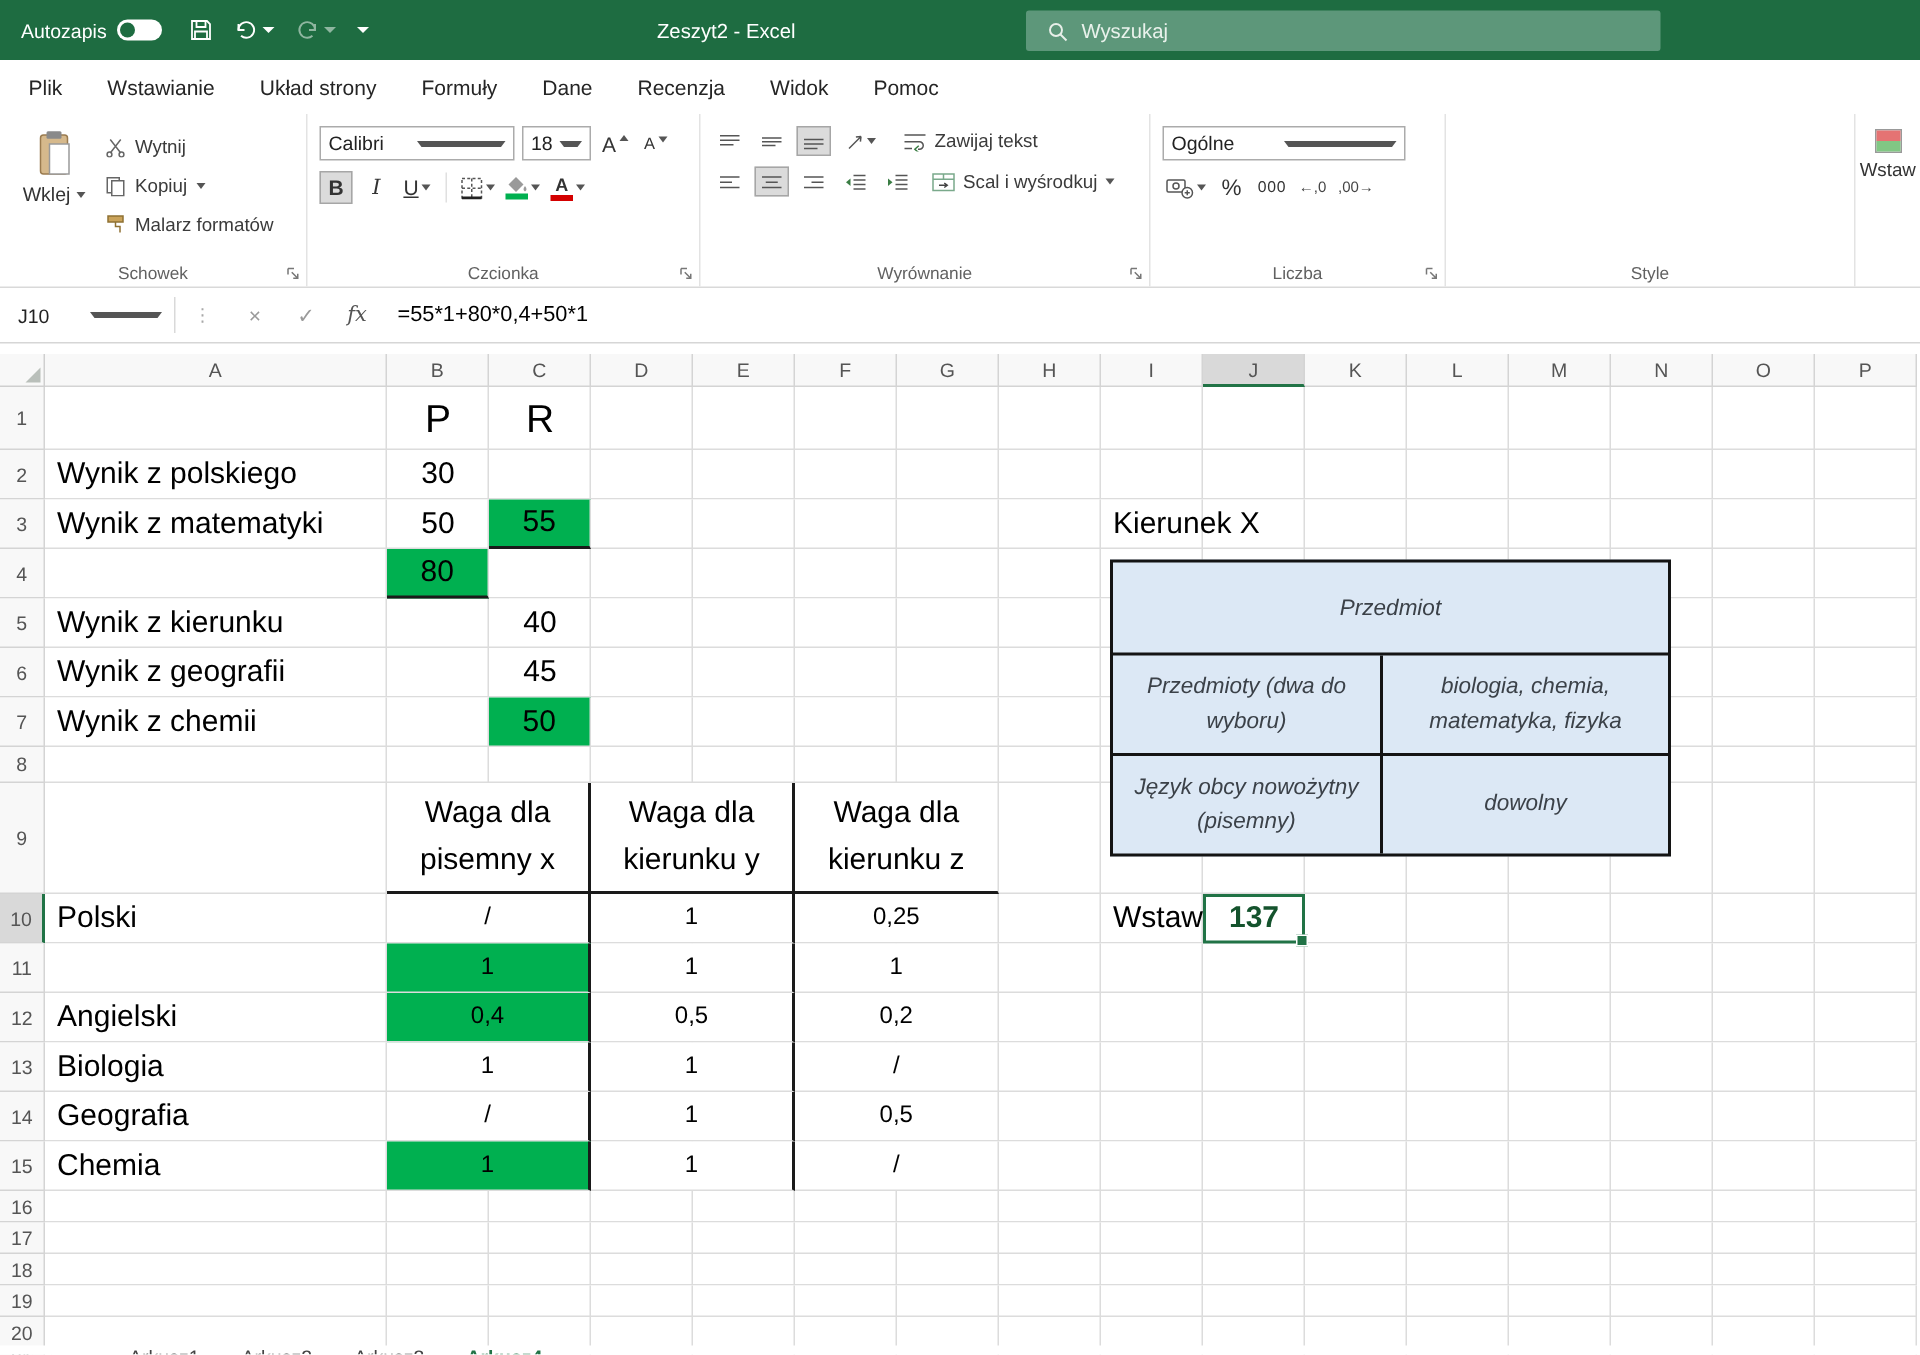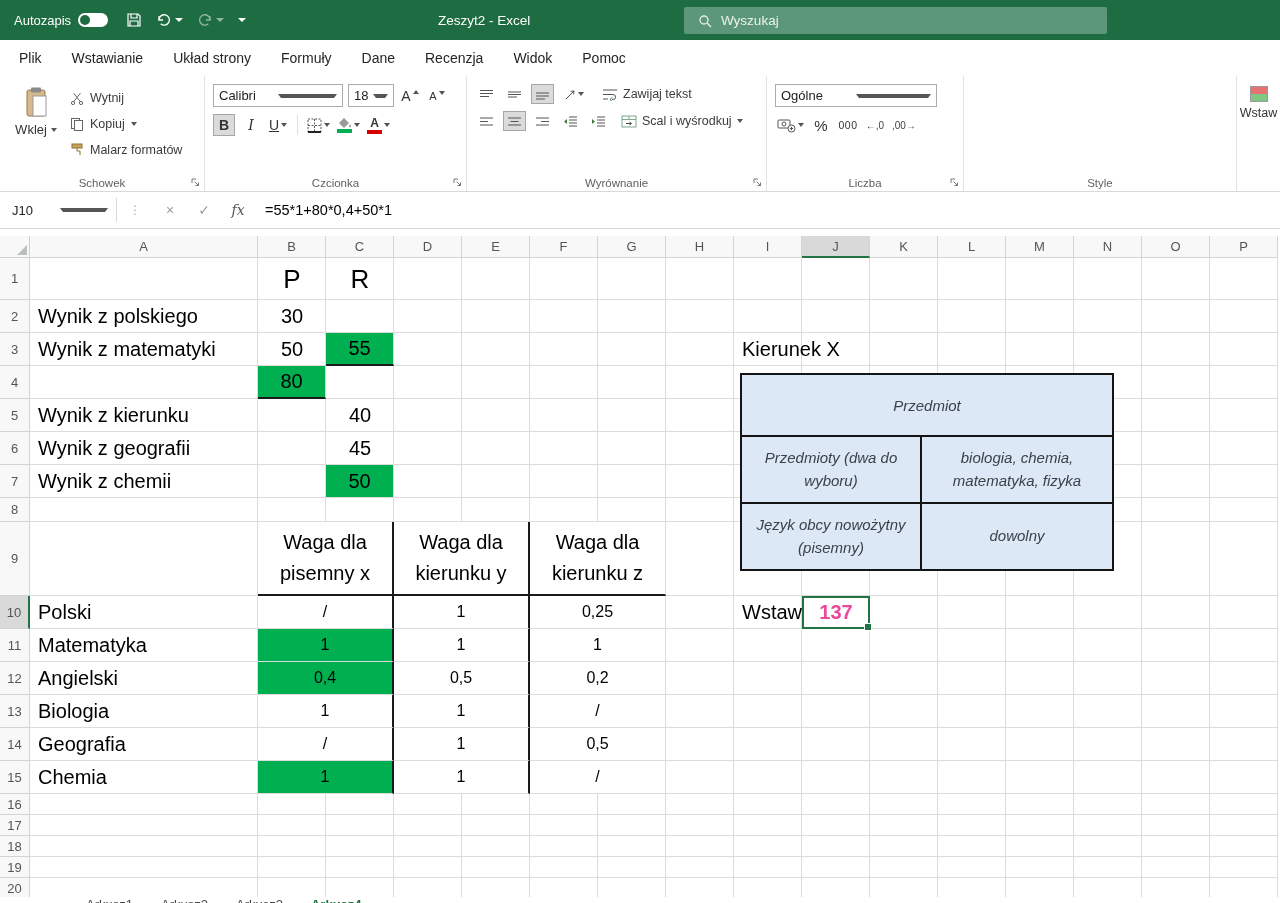--- a/index.html
+++ b/index.html
@@ -92,21 +92,21 @@
   .vcell.left{justify-content:flex-start;padding-left:8px;}
   .s-xl{font-size:26px;}
   .s-lg{font-size:20px;}
   .s-md{font-size:16px;}
   .wrap{white-space:normal;text-align:center;line-height:1.55;}
   .spanbg{background:#fff;border-right:1px solid #dcdcdc;border-bottom:1px solid #dcdcdc;}
   .green{background:#00B050;border-right:1px solid #dcdcdc;border-bottom:1px solid #dcdcdc;}
   .bb{border-bottom:2px solid #1a1a1a !important;}
   .br{border-right:2px solid #1a1a1a !important;}
   .bold{font-weight:bold;}
-  .red{color:#ec4899;}
+  .red{color:#14532d;}
   .selcell{position:relative;background:#fff;border:2px solid #217346;z-index:2;}
   .selcell::after{content:'';position:absolute;right:-4px;bottom:-4px;width:6px;height:6px;background:#217346;border:1px solid #fff;}
 
   
   .float-table{position:absolute;left:740px;top:137px;width:374px;height:198px;z-index:5;
     background:#dce8f5;border:2px solid #141414;display:flex;flex-direction:column;
     font-style:italic;font-size:15px;color:#3b4148;}
   .ft-header{height:62px;border-bottom:2px solid #141414;display:flex;align-items:center;justify-content:center;}
   .ft-row{flex:1;display:flex;}
   .ft-row.mid{border-bottom:2px solid #141414;}
@@ -844,21 +844,20 @@
     <div class="vcell s-lg green" style="grid-area: 8 / 4;">50</div>
     <div class="vcell s-lg spanbg wrap bb br" style="grid-area: 10 / 3 / auto / span 2;">Waga dla pisemny x</div>
     <div class="vcell s-lg spanbg wrap bb br" style="grid-area: 10 / 5 / auto / span 2;">Waga dla kierunku y</div>
     <div class="vcell s-lg spanbg wrap bb" style="grid-area: 10 / 7 / auto / span 2;">Waga dla kierunku z</div>
     <div class="vcell s-lg left" style="grid-area: 11 / 2;">Polski</div>
     <div class="vcell s-md spanbg br" style="grid-area: 11 / 3 / auto / span 2;">/</div>
     <div class="vcell s-md spanbg br" style="grid-area: 11 / 5 / auto / span 2;">1</div>
     <div class="vcell s-md spanbg" style="grid-area: 11 / 7 / auto / span 2;">0,25</div>
     <div class="vcell s-lg left" style="grid-area: 11 / 10;">Wstaw</div>
     <div class="vcell s-lg bold red selcell" style="grid-area: 11 / 11;">137</div>
-    <div class="vcell s-lg left" style="grid-area: 12 / 2;">Matematyka</div>
     <div class="vcell s-md spanbg green br" style="grid-area: 12 / 3 / auto / span 2;">1</div>
     <div class="vcell s-md spanbg br" style="grid-area: 12 / 5 / auto / span 2;">1</div>
     <div class="vcell s-md spanbg" style="grid-area: 12 / 7 / auto / span 2;">1</div>
     <div class="vcell s-lg left" style="grid-area: 13 / 2;">Angielski</div>
     <div class="vcell s-md spanbg green br" style="grid-area: 13 / 3 / auto / span 2;">0,4</div>
     <div class="vcell s-md spanbg br" style="grid-area: 13 / 5 / auto / span 2;">0,5</div>
     <div class="vcell s-md spanbg" style="grid-area: 13 / 7 / auto / span 2;">0,2</div>
     <div class="vcell s-lg left" style="grid-area: 14 / 2;">Biologia</div>
     <div class="vcell s-md spanbg br" style="grid-area: 14 / 3 / auto / span 2;">1</div>
     <div class="vcell s-md spanbg br" style="grid-area: 14 / 5 / auto / span 2;">1</div>

